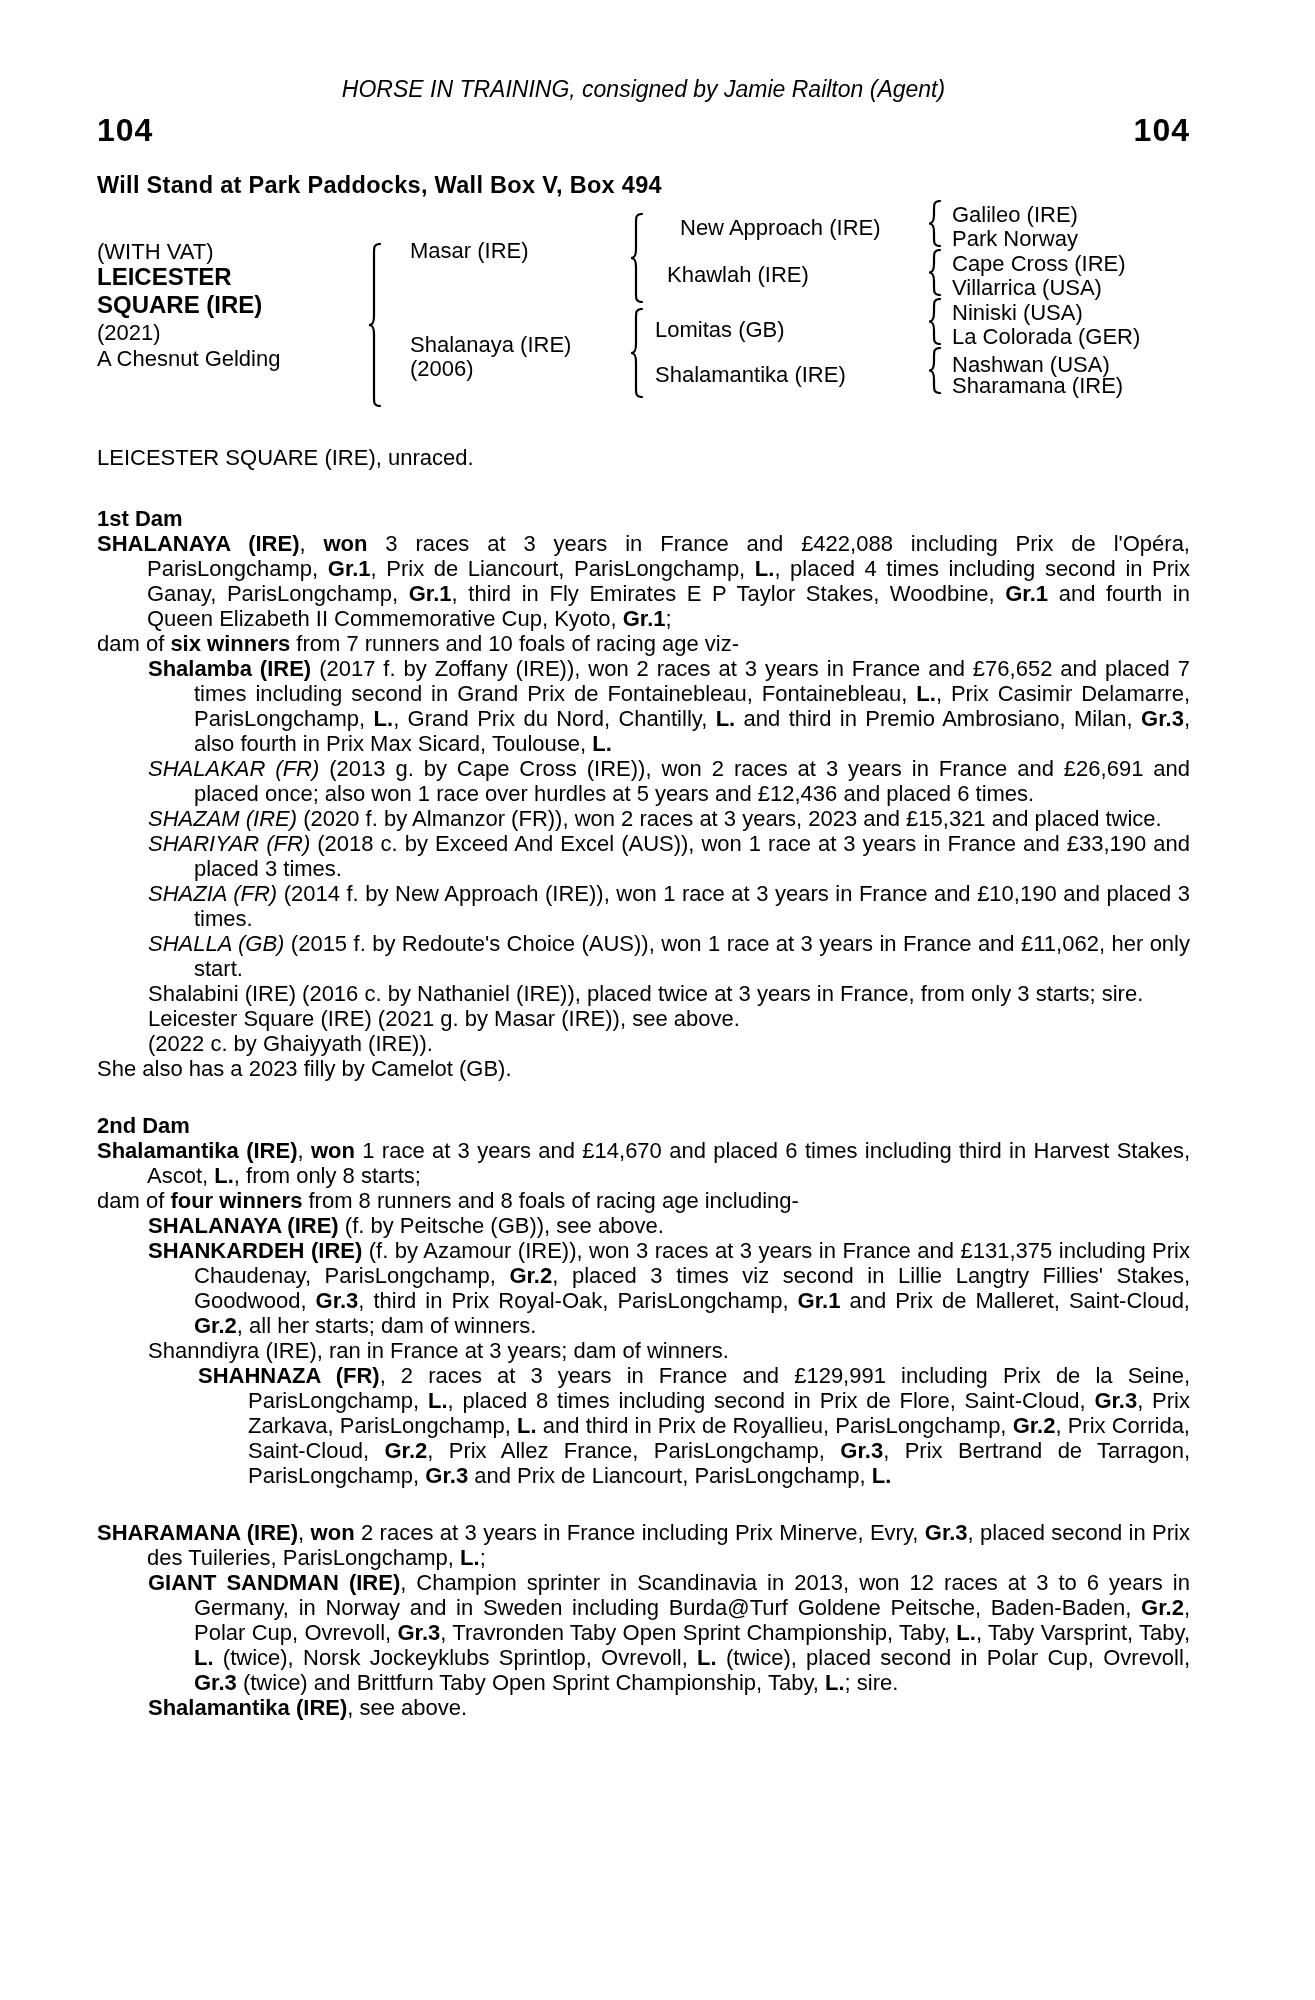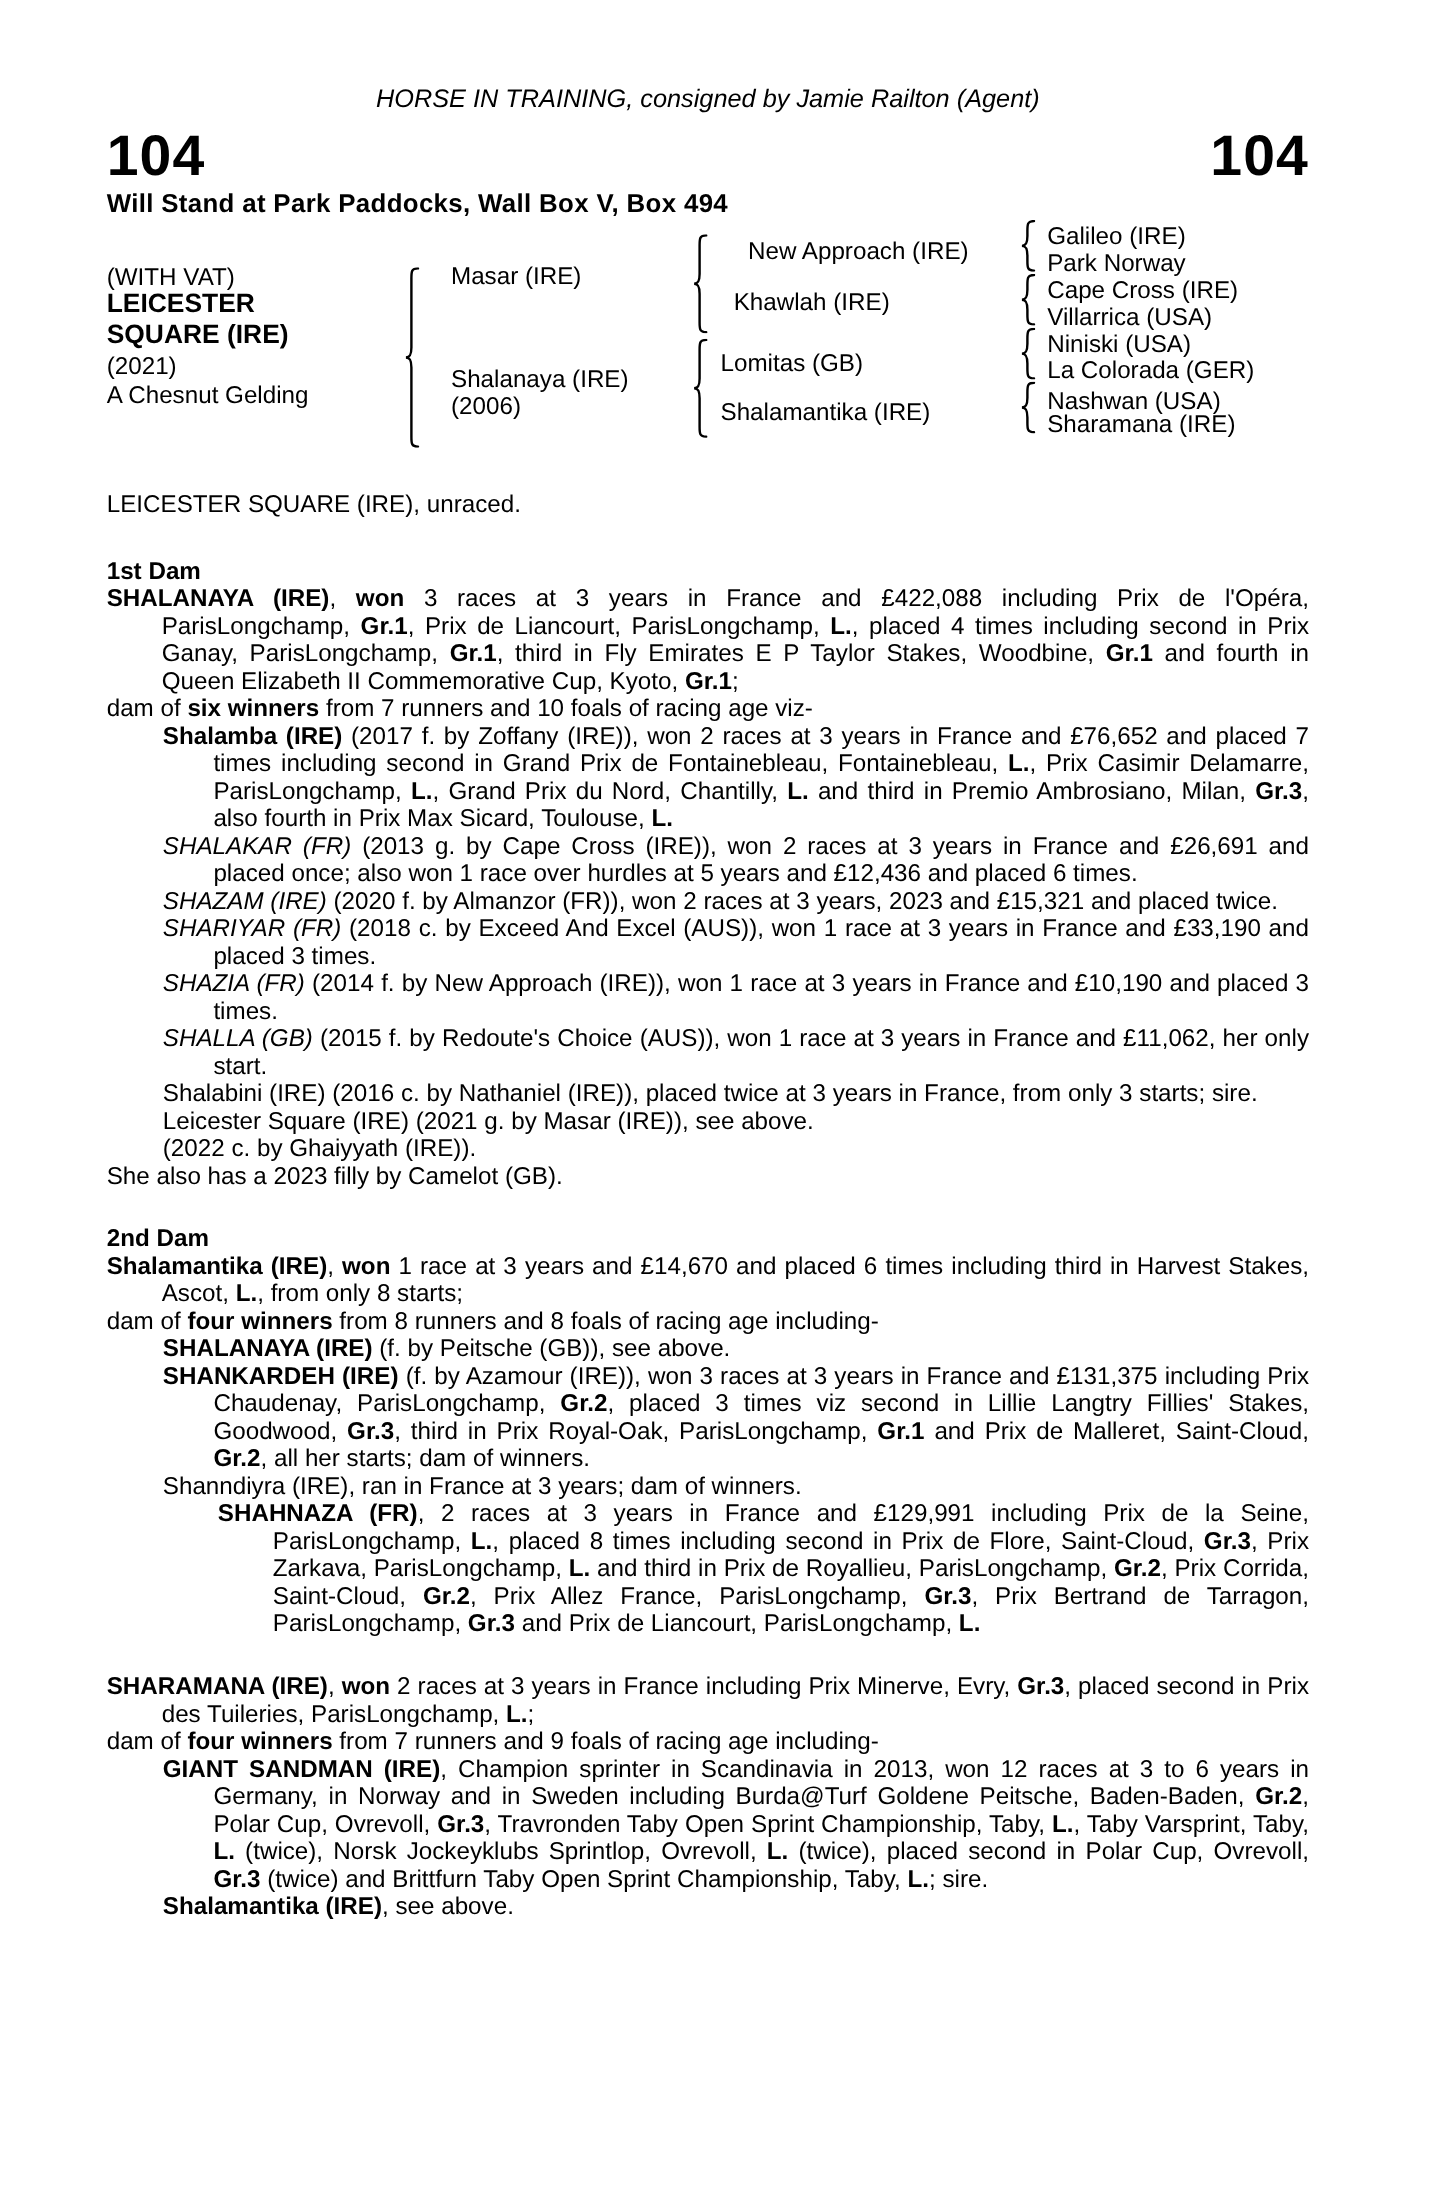--- a/index.html
+++ b/index.html
@@ -9,21 +9,21 @@
     font-family:"Liberation Sans", sans-serif;
     position:relative;
     -webkit-font-smoothing:antialiased;
   }
   .abs { position:absolute; }
   .page-title {
     left:97px; top:76px; width:1093px;
     text-align:center; font-style:italic; font-size:23px;
   }
   .lot-row { left:97px; top:112px; width:1093px; }
-  .lot { font-weight:bold; font-size:52px; letter-spacing:1px; }
+  .lot { font-weight:bold; font-size:32px; letter-spacing:1px; }
   .lot-left { float:left; }
   .lot-right { float:right; }
   .stand-line { left:97px; top:172px; font-weight:bold; font-size:23.5px; letter-spacing:0.3px; }
 
   .pedigree { left:0; top:0; width:1315px; height:420px; font-size:22px; }
   .pedigree span { position:absolute; white-space:nowrap; }
   .ped-name { font-weight:bold; font-size:24px; }
   .brace { position:absolute; }
 
   .note-line { left:97px; top:445px; font-size:22px; }
@@ -120,17 +120,16 @@
       <div class="dam-heading">2nd Dam</div>
       <p class="para ind0"><span class="b">Shalamantika (IRE)</span><span>, </span><span class="b">won</span><span> 1 race at 3 years and £14,670 and placed 6 times including third in Harvest Stakes, Ascot, </span><span class="b">L.</span><span>, from only 8 starts;</span></p>
       <p class="para ind0"><span>dam of </span><span class="b">four winners</span><span> from 8 runners and 8 foals of racing age including-</span></p>
       <p class="para ind1"><span class="b">SHALANAYA (IRE)</span><span> (f. by Peitsche (GB)), see above.</span></p>
       <p class="para ind1"><span class="b">SHANKARDEH (IRE)</span><span> (f. by Azamour (IRE)), won 3 races at 3 years in France and £131,375 including Prix Chaudenay, ParisLongchamp, </span><span class="b">Gr.2</span><span>, placed 3 times viz second in Lillie Langtry Fillies' Stakes, Goodwood, </span><span class="b">Gr.3</span><span>, third in Prix Royal-Oak, ParisLongchamp, </span><span class="b">Gr.1</span><span> and Prix de Malleret, Saint-Cloud, </span><span class="b">Gr.2</span><span>, all her starts; dam of winners.</span></p>
       <p class="para ind1"><span>Shanndiyra (IRE), ran in France at 3 years; dam of winners.</span></p>
       <p class="para ind2"><span class="b">SHAHNAZA (FR)</span><span>, 2 races at 3 years in France and £129,991 including Prix de la Seine, ParisLongchamp, </span><span class="b">L.</span><span>, placed 8 times including second in Prix de Flore, Saint-Cloud, </span><span class="b">Gr.3</span><span>, Prix Zarkava, ParisLongchamp, </span><span class="b">L.</span><span> and third in Prix de Royallieu, ParisLongchamp, </span><span class="b">Gr.2</span><span>, Prix Corrida, Saint-Cloud, </span><span class="b">Gr.2</span><span>, Prix Allez France, ParisLongchamp, </span><span class="b">Gr.3</span><span>, Prix Bertrand de Tarragon, ParisLongchamp, </span><span class="b">Gr.3</span><span> and Prix de Liancourt, ParisLongchamp, </span><span class="b">L.</span></p>
     </div>
     <div class="section">
       <p class="para ind0"><span class="b">SHARAMANA (IRE)</span><span>, </span><span class="b">won</span><span> 2 races at 3 years in France including Prix Minerve, Evry, </span><span class="b">Gr.3</span><span>, placed second in Prix des Tuileries, ParisLongchamp, </span><span class="b">L.</span><span>;</span></p>
-      <p class="para ind0"><span>dam of </span><span class="b">four winners</span><span> from 7 runners and 9 foals of racing age including-</span></p>
       <p class="para ind1"><span class="b">GIANT SANDMAN (IRE)</span><span>, Champion sprinter in Scandinavia in 2013, won 12 races at 3 to 6 years in Germany, in Norway and in Sweden including Burda@Turf Goldene Peitsche, Baden-Baden, </span><span class="b">Gr.2</span><span>, Polar Cup, Ovrevoll, </span><span class="b">Gr.3</span><span>, Travronden Taby Open Sprint Championship, Taby, </span><span class="b">L.</span><span>, Taby Varsprint, Taby, </span><span class="b">L.</span><span> (twice), Norsk Jockeyklubs Sprintlop, Ovrevoll, </span><span class="b">L.</span><span> (twice), placed second in Polar Cup, Ovrevoll, </span><span class="b">Gr.3</span><span> (twice) and Brittfurn Taby Open Sprint Championship, Taby, </span><span class="b">L.</span><span>; sire.</span></p>
       <p class="para ind1"><span class="b">Shalamantika (IRE)</span><span>, see above.</span></p>
     </div>
   </div>
 
 </body></html>

